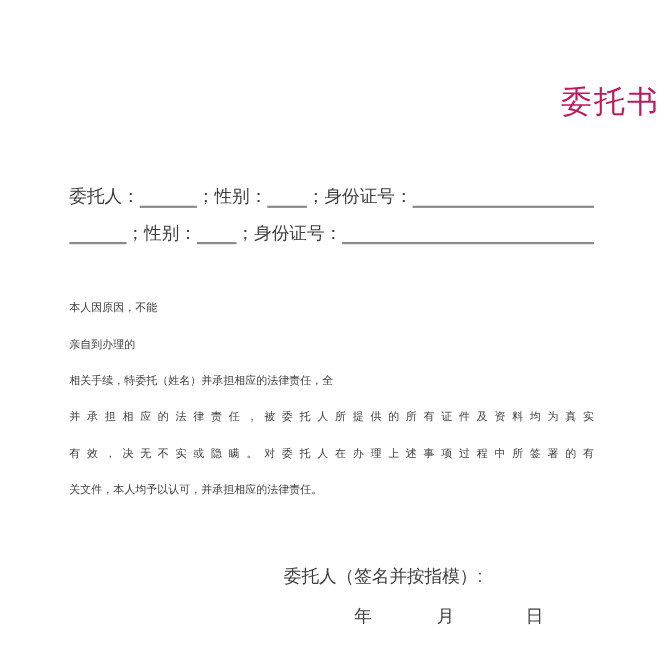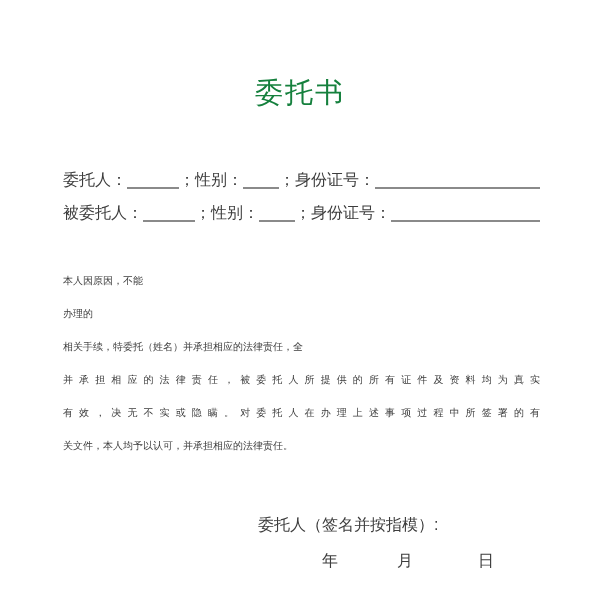--- a/index.html
+++ b/index.html
@@ -6,22 +6,22 @@
   .page {
     position:relative;
     width:600px; height:600px;
     background:#ffffff;
     font-family:"Liberation Sans","DejaVu Sans",sans-serif;
     color:#3d3d3d;
     overflow:hidden;
   }
   .title {
     position:absolute; top:74px; left:0; width:100%;
-    margin:0; text-align:center;
-    font-size:28px; font-weight:500; color:#15803d;
+    margin:0; text-align:right;
+    font-size:28px; font-weight:500; color:#be185d;
     letter-spacing:2px;
   }
   .fields { position:absolute; top:163px; left:63px; width:477px; font-size:16px; }
   .frow { display:flex; align-items:flex-end; height:33px; line-height:33px; white-space:nowrap; }
   .lbl { flex:0 0 auto; }
   .blank { border-bottom:2px solid #8a8a8a; margin-bottom:7px; height:0; align-self:flex-end; }
   .blank.body-line-color { border-bottom-color:#555555; }
   .b52 { flex:0 0 52px; }
   .b36 { flex:0 0 36px; }
   .grow { flex:1 1 auto; }
@@ -52,37 +52,37 @@
   <div class="fields">
     <div class="frow">
       <span class="lbl">委托人：</span>
       <span class="blank b52"></span>
       <span class="lbl">；性别：</span>
       <span class="blank b36"></span>
       <span class="lbl">；身份证号：</span>
       <span class="blank grow"></span>
     </div>
     <div class="frow">
-      <span class="lbl">被委托人：</span>
       <span class="blank b52"></span>
       <span class="lbl">；性别：</span>
       <span class="blank b36"></span>
       <span class="lbl">；身份证号：</span>
       <span class="blank grow"></span>
     </div>
   </div>
 
   <div class="bodytext">
     <div class="bline flex">
       <span class="indent"></span>
       <span>本人因</span>
       <span class="blank grow body-line-color"></span>
       <span>原因，不能</span>
     </div>
     <div class="bline flex">
+      <span>亲自到</span>
       <span class="blank g143 body-line-color"></span>
       <span>办理</span>
       <span class="blank g100 body-line-color"></span>
       <span>的</span>
     </div>
     <div class="bline flex">
       <span>相关手续，特委托</span>
       <span class="blank grow body-line-color"></span>
       <span>（姓名）并承担相应的法律责任，全</span>
     </div>

